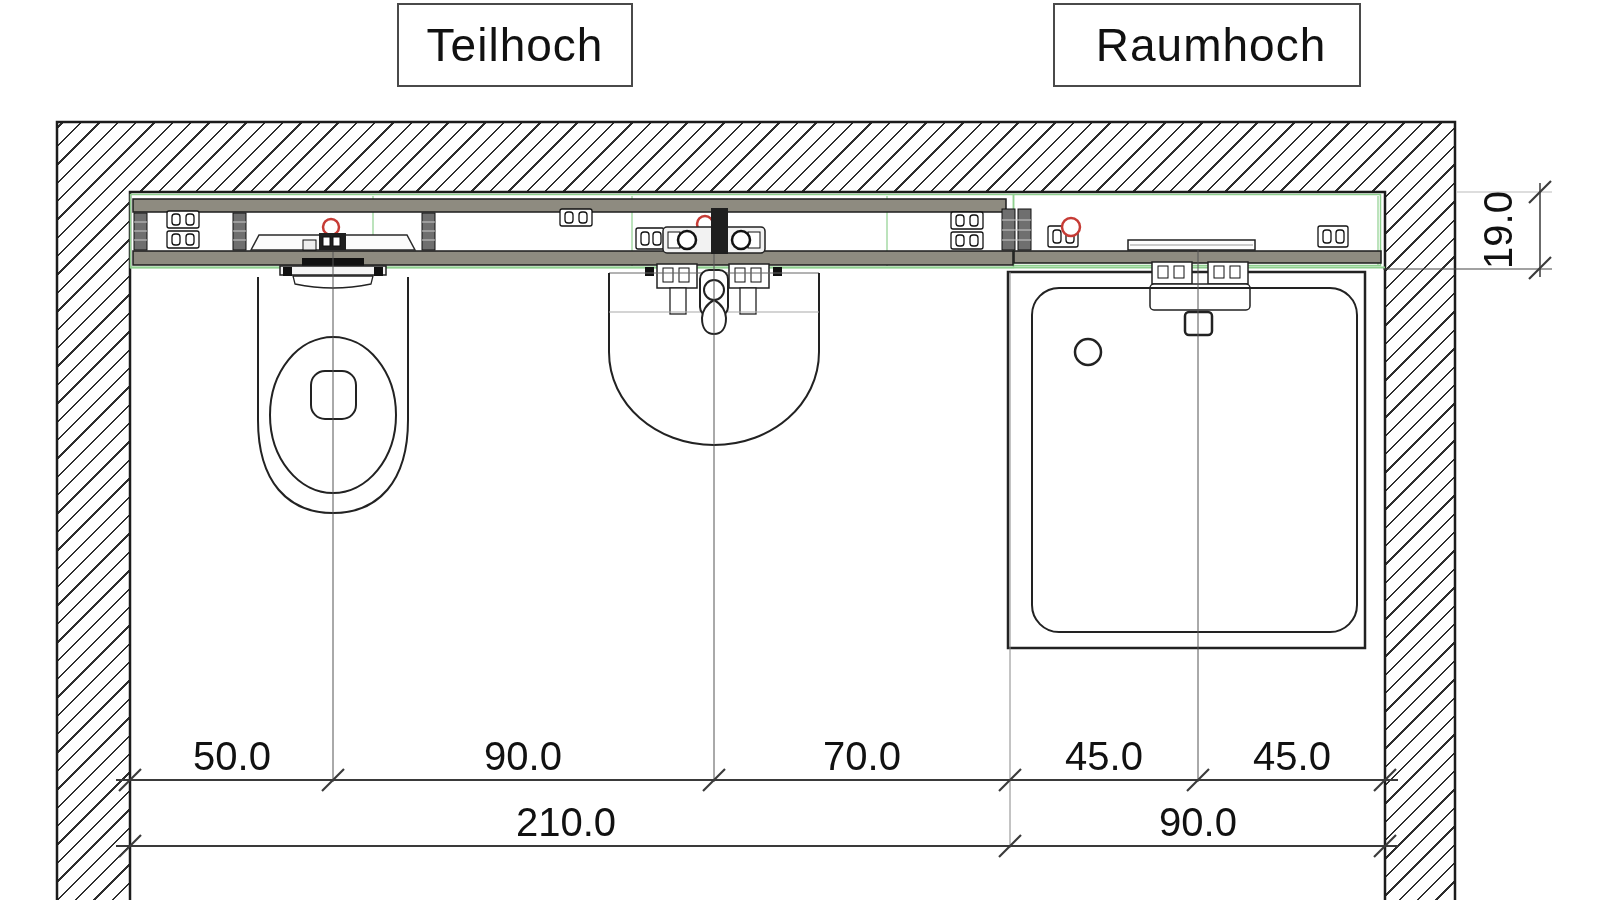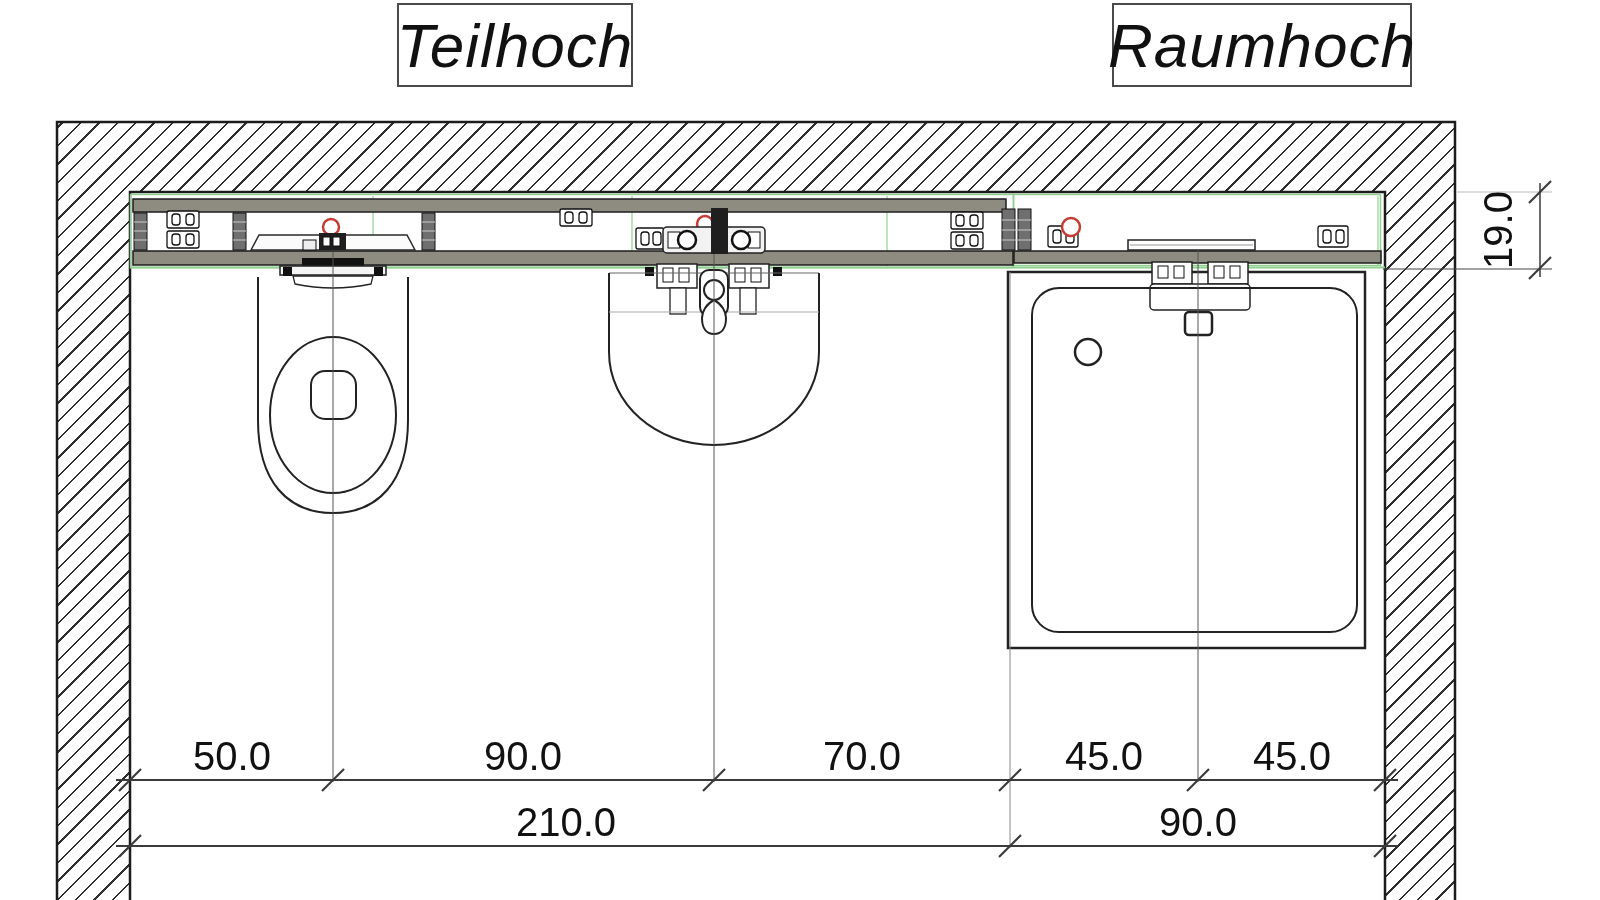--- a/index.html
+++ b/index.html
@@ -9,24 +9,24 @@
   .wall-hatch{
     position:absolute;left:0;top:0;width:1600px;height:900px;
     background:repeating-linear-gradient(135deg,#2e2e2e 0 1.7px,transparent 1.7px 13px);
     clip-path:polygon(57px 122px,1455px 122px,1455px 900px,1385px 900px,
                       1385px 192px,130px 192px,130px 900px,57px 900px);
   }
   svg.overlay{position:absolute;left:0;top:0;}
   .titlebox{
     position:absolute;border:2px solid #4a4a4a;background:#fff;
     display:flex;align-items:center;justify-content:center;
-    font-size:62px;color:#111;letter-spacing:1px;font-style:italic;
+    font-size:46px;color:#111;letter-spacing:1px;
   }
   .titlebox.teil{left:397px;top:3px;width:232px;height:80px;}
-  .titlebox.raum{left:1112px;top:3px;width:296px;height:80px;}
+  .titlebox.raum{left:1053px;top:3px;width:296px;height:80px;padding-left:8px;}
   text{font-family:"Liberation Sans",sans-serif;fill:#111;}
   .dimtxt{font-size:40px;}
 </style>
 </head>
 <body>
 
 <div class="canvas">
 
   <div class="wall-hatch"></div>
 

